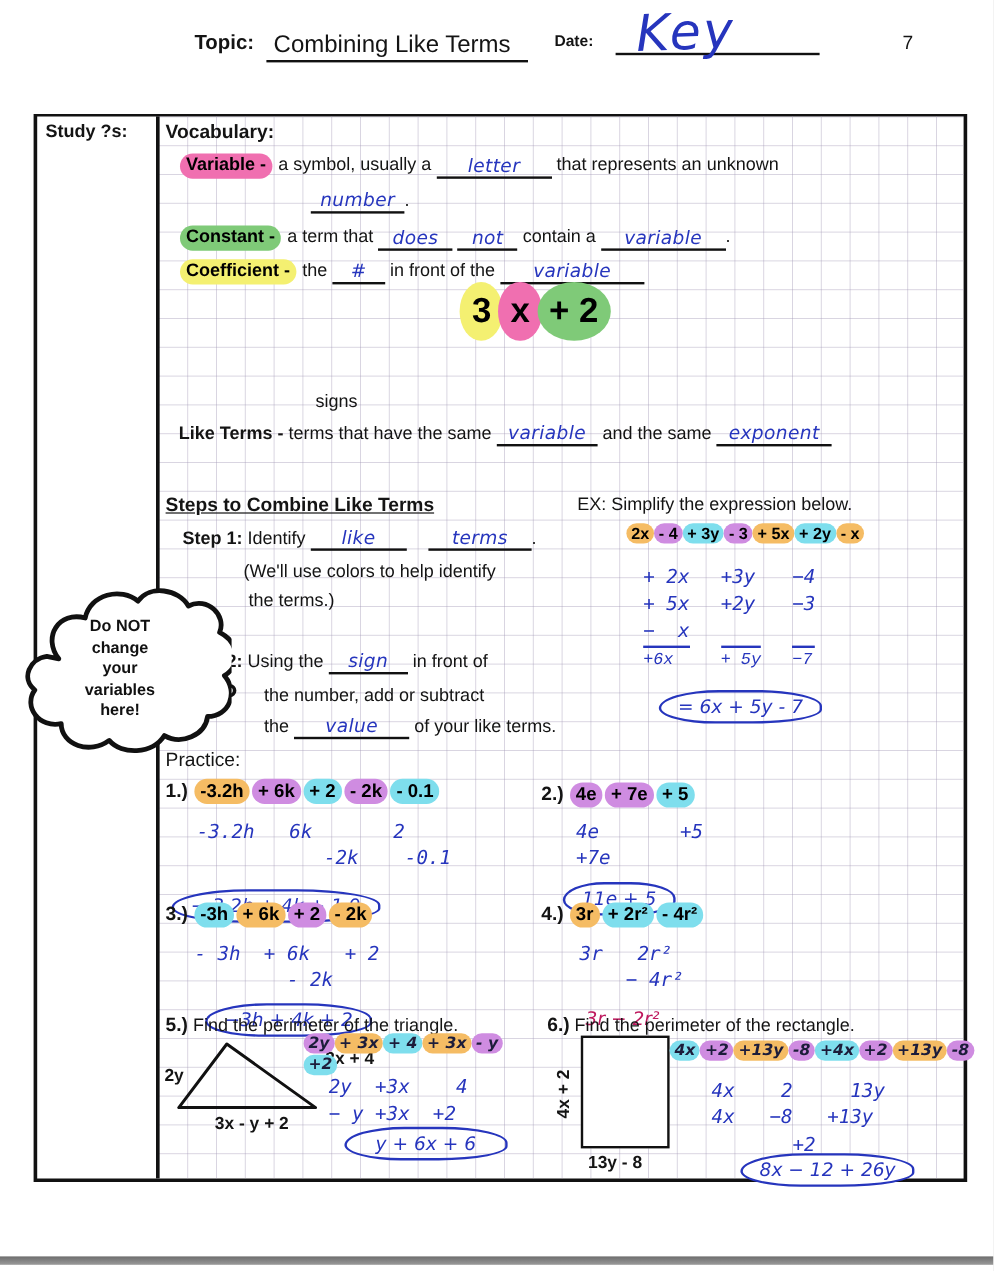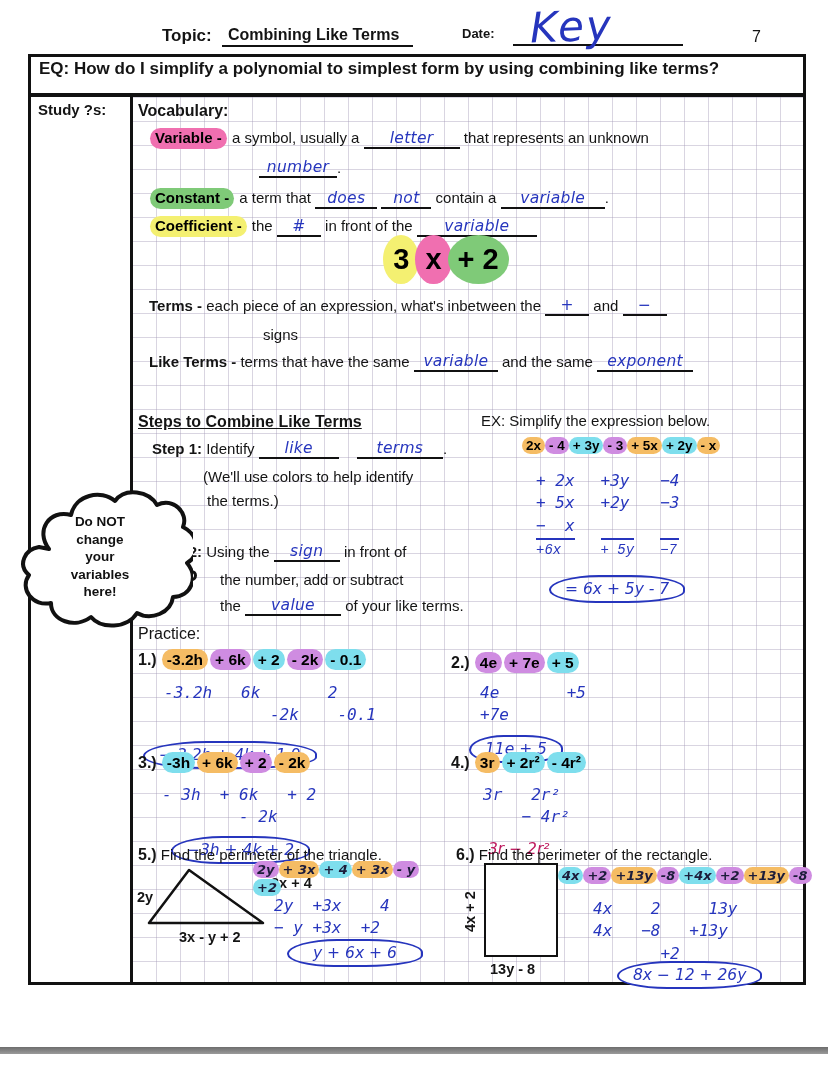--- a/index.html
+++ b/index.html
@@ -5,21 +5,21 @@
   * { margin:0; padding:0; box-sizing:border-box; }
   html,body { background:#e8e8e8; }
   .page {
     position:relative; width:828px; height:1071px; background:#ffffff;
     font-family:"Liberation Sans", sans-serif; color:#141414; overflow:hidden;
   }
 
   
   .header { position:absolute; left:0; top:18px; width:100%; height:36px; }
   .topic-label { position:absolute; left:162px; top:8px; font-size:17px; font-weight:700; }
-  .topic-value { position:absolute; left:222px; top:8px; font-size:16px; font-weight:700;
+  .topic-value { position:absolute; left:222px; top:8px; font-size:20px; font-weight:400;
     border-bottom:2.5px solid #111; padding:0 14px 1px 6px; }
   .date-label { position:absolute; left:462px; top:8px; font-size:13px; font-weight:700; }
   .date-line { position:absolute; left:513px; top:8px; width:170px; height:20px;
     border-bottom:2.5px solid #111; }
   .hw-key { position:absolute; left:530px; top:-16px; font-size:42px; color:#2635bd;
     font-style:italic; font-weight:400; transform:rotate(-2deg); letter-spacing:2px;
     font-family:"DejaVu Sans", sans-serif; }
   .page-number { position:absolute; left:752px; top:10px; font-size:16px; }
 
   
@@ -106,23 +106,20 @@
 
   <div class="header">
     <span class="topic-label">Topic:</span>
     <span class="topic-value">Combining Like Terms</span>
     <span class="date-label">Date:</span>
     <span class="date-line"></span>
     <span class="hw-key">Key</span>
     <span class="page-number">7</span>
   </div>
 
-  <div class="eq-box">
-    <span>EQ: How do I simplify a polynomial to simplest form by using combining like terms?</span>
-  </div>
 
   <div class="main-box">
     <div class="grid-area"></div>
     <div class="col-divider"></div>
     <div class="sidebar-label printed b">Study ?s:</div>
 
     <div class="abs printed b" style="left:107px; top:4px; font-size:16px;">Vocabulary:</div>
 
     <div class="abs printed" style="left:118px; top:31px;">
       <span class="chip c-pink">Variable -</span>
@@ -146,27 +143,20 @@
     <div class="abs printed" style="left:118px; top:119px;">
       <span class="chip c-yellow">Coefficient -</span>
       <span>the</span>
       <span class="blank" style="min-width:44px;"><span class="hw">#</span></span>
       <span>in front of the</span>
       <span class="blank" style="min-width:120px;"><span class="hw">variable</span></span>
     </div>
 
     <div class="abs chips-3x2" style="left:300px; top:138px; width:230px; text-align:center;"><span class="chip c-yellow">3</span><span class="chip c-pink">x</span><span class="chip c-green">+ 2</span></div>
 
-    <div class="abs printed" style="left:118px; top:200px;">
-      <span class="b">Terms -</span>
-      <span>each piece of an expression, what's inbetween the</span>
-      <span class="blank" style="min-width:44px;"><span class="hw">+</span></span>
-      <span>and</span>
-      <span class="blank" style="min-width:44px;"><span class="hw">−</span></span>
-    </div>
     <div class="abs printed" style="left:232px; top:229px;">
       <span>signs</span>
     </div>
 
     <div class="abs printed" style="left:118px; top:256px;">
       <span class="b">Like Terms -</span>
       <span>terms that have the same</span>
       <span class="blank" style="min-width:84px;"><span class="hw">variable</span></span>
       <span>and the same</span>
       <span class="blank" style="min-width:96px;"><span class="hw">exponent</span></span>

